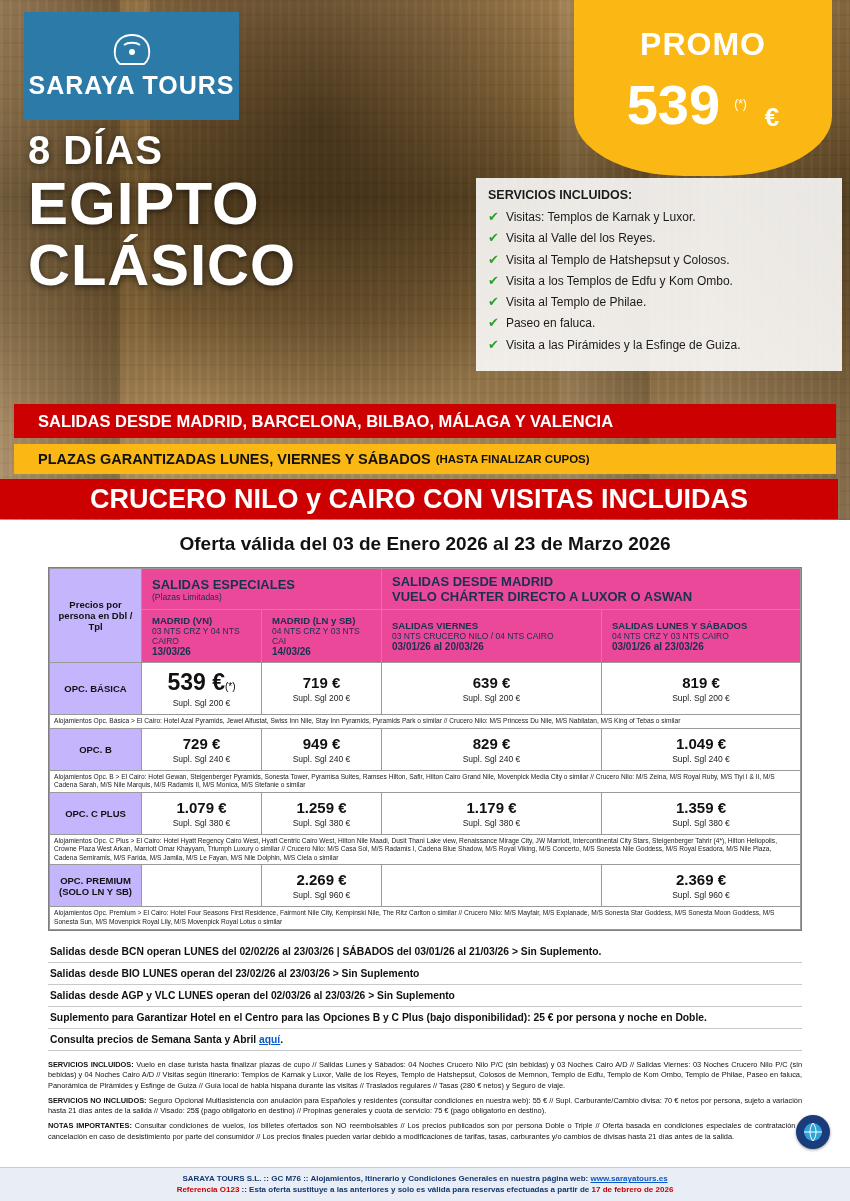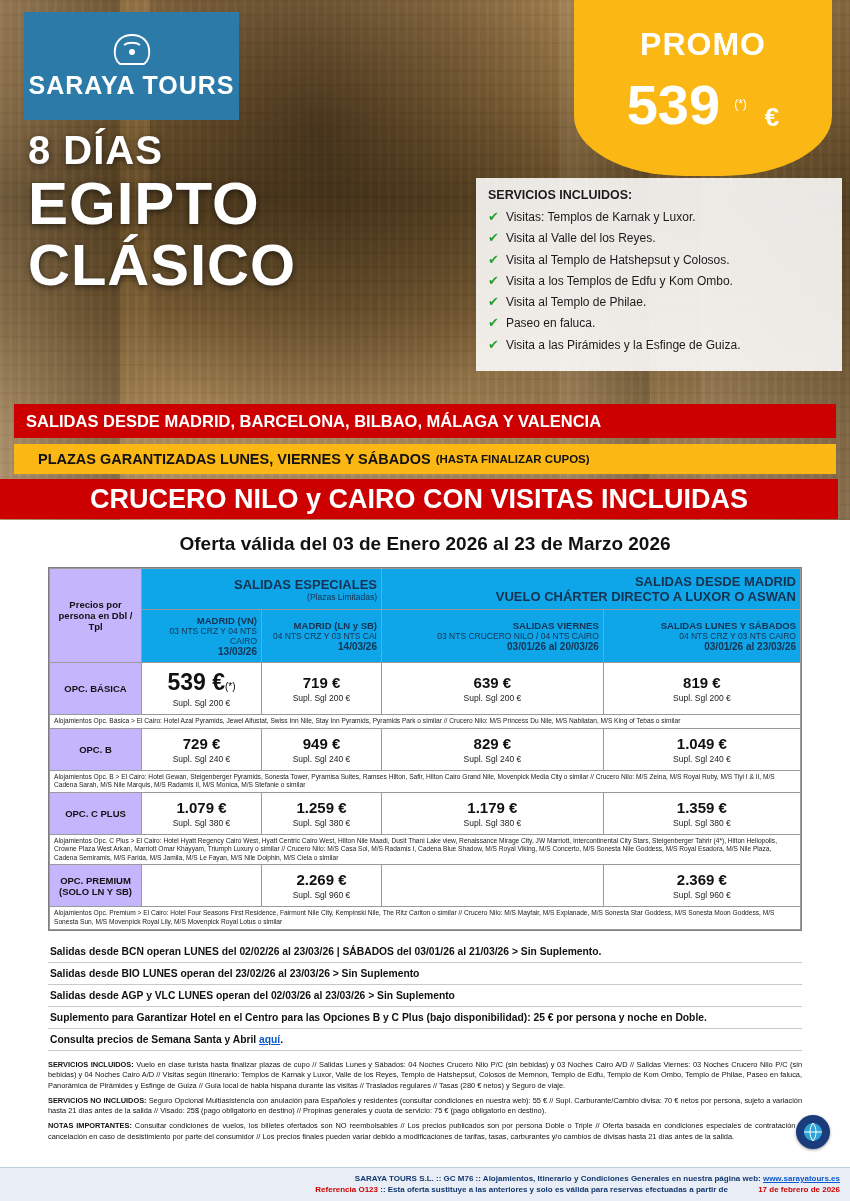--- a/index.html
+++ b/index.html
@@ -117,21 +117,21 @@
   .check { color: #2ca02c; font-size: 13px; line-height: 1.1; }
 
   
   .banner-red {
     position: absolute;
     left: 14px; right: 14px; top: 404px;
     height: 34px;
     background: #cc0000;
     color: #ffffff;
     display: flex; align-items: center;
-    padding-left: 12px;
+    padding-left: 24px;
     font-size: 16.5px; font-weight: bold;
   }
   .banner-yellow {
     position: absolute;
     left: 14px; right: 14px; top: 444px;
     height: 30px;
     background: #fbb713;
     color: #111111;
     display: flex; align-items: center;
     padding-left: 24px;
@@ -157,21 +157,21 @@
     color: #111111;
   }
 
   
   .table-wrap {
     margin: 12px 48px 0 48px;
     border: 1px solid #7f7f7f;
   }
   table.prices { width: 100%; border-collapse: collapse; }
   table.prices td, table.prices th { border: 1px solid #9a9a9a; vertical-align: middle; }
-  .hdr { background: #0ea5e9; text-align: right; padding: 5px 4px; }
+  .hdr { background: #ec4899; text-align: left; padding: 5px 10px; }
   .hdr-main { font-size: 13px; font-weight: bold; color: #16324f; }
   .hdr-sub { font-size: 8.5px; color: #16324f; }
   .hdr-mini { font-size: 9.5px; font-weight: bold; color: #16324f; }
   .hdr-date { font-size: 10px; font-weight: bold; color: #16324f; }
 
   .opt-cell {
     width: 92px;
     text-align: center;
     font-size: 9.5px; font-weight: bold;
     padding: 6px 3px;
@@ -226,26 +226,26 @@
     box-shadow: 0 1px 3px rgba(0,0,0,.4);
   }
 
   
   .footer {
     position: absolute;
     left: 0; right: 0; bottom: 0;
     background: #e9eef6;
     border-top: 1px solid #c2cde0;
     padding: 6px 10px 7px 10px;
-    text-align: right;
+    text-align: center;
   }
   .footer-line1 { font-size: 8px; font-weight: bold; color: #14386e; }
   .footer-line1 a { color: #0a58ca; text-decoration: underline; }
   .footer-line2 { font-size: 8px; font-weight: bold; color: #14386e; margin-top: 2px; }
-  .footer-red { color: #cc0000; margin-left: 28px; }
+  .footer-red { color: #cc0000; }
 </style>
 </head>
 <body>
 
 <div class="hero">
   <div class="hero-bg"></div>
   <div class="hero-pillar p1"></div>
   <div class="hero-pillar p2"></div>
   <div class="hero-pillar p3"></div>
   <div class="hero-dark-center"></div>

